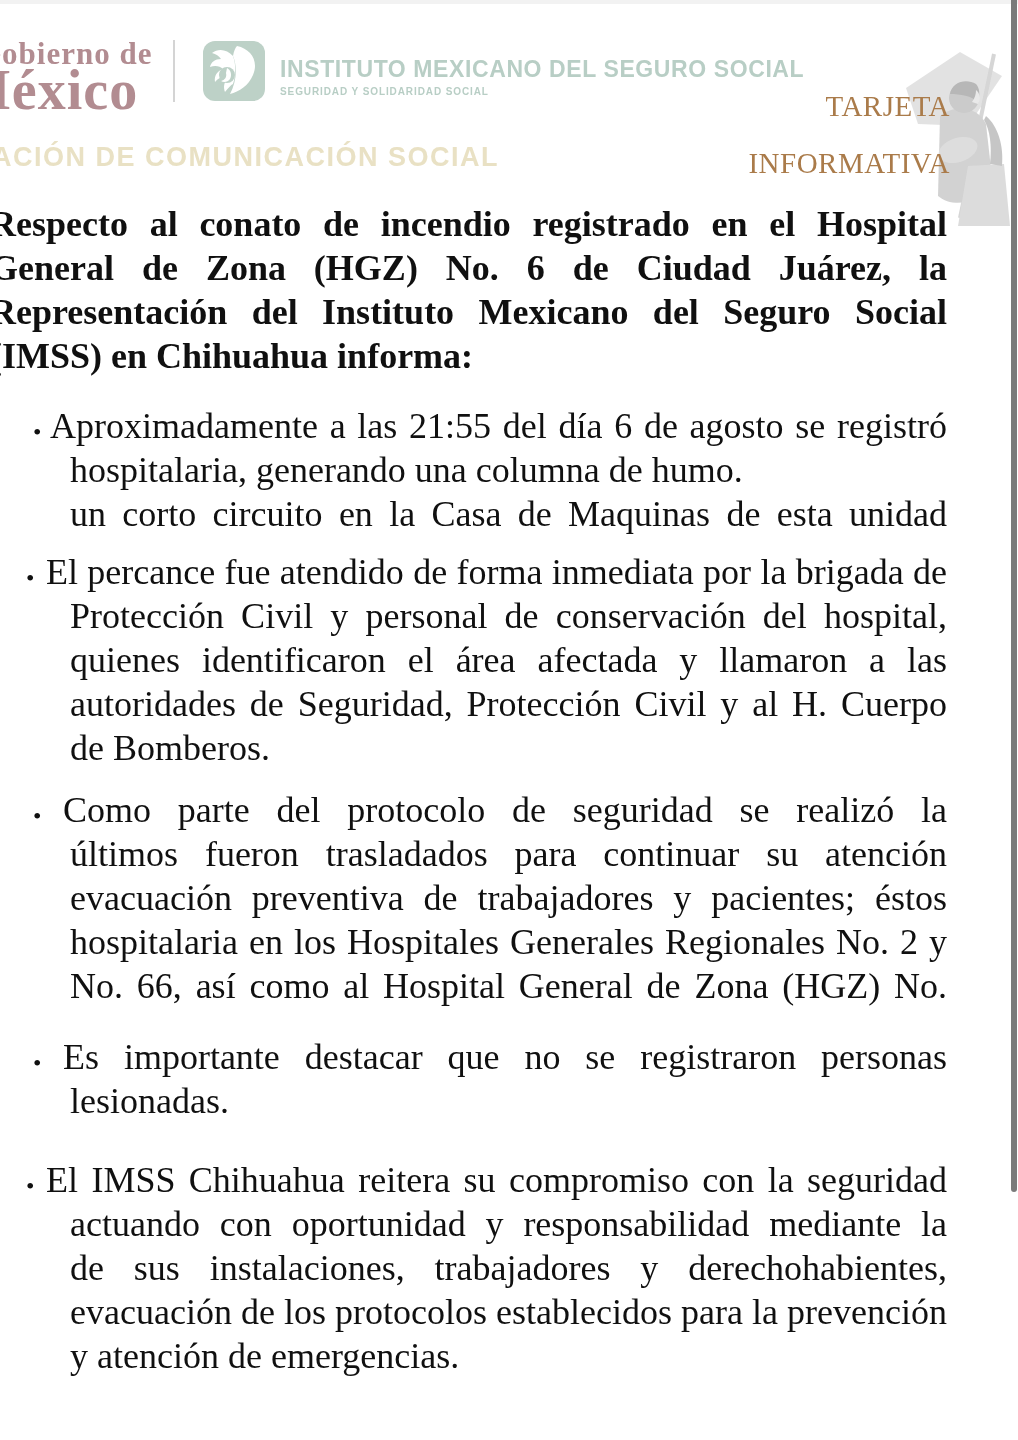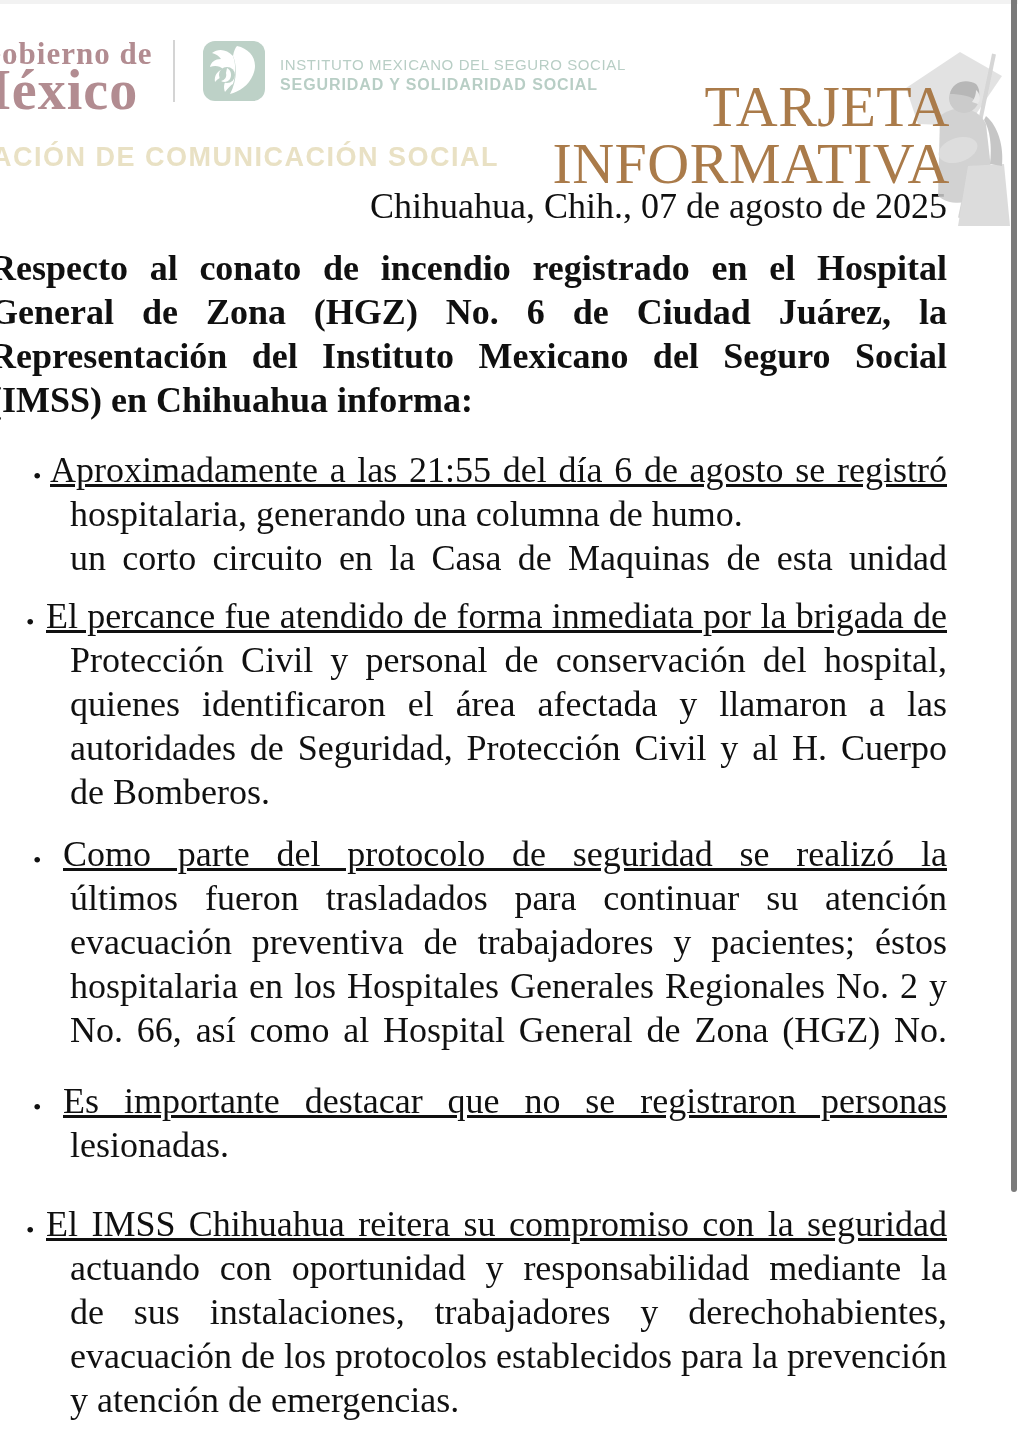--- a/index.html
+++ b/index.html
@@ -15,44 +15,44 @@
   
   .gob-line1 { position: absolute; left: -23px; top: 36px;
     font-size: 31px; font-weight: bold; letter-spacing: 1px; color: #b28c91; }
   .gob-line2 { position: absolute; left: -42px; top: 58px;
     font-size: 56px; font-weight: bold; letter-spacing: 1px; color: #b28c91; }
   .header-divider { position: absolute; left: 173px; top: 40px; width: 2px;
     height: 62px; background: #d4d4d4; }
   .imss-logo { position: absolute; left: 203px; top: 41px; }
   .imss-text { position: absolute; left: 280px; top: 56px;
     font-family: "Liberation Sans", sans-serif; color: #b8cec5; }
-  .imss-name { font-size: 15px; font-weight: normal; letter-spacing: 0.6px; text-align: center; }
-  .imss-tagline { font-size: 16px; font-weight: bold; letter-spacing: 0.9px; margin-top: 3px; }
+  .imss-name { font-size: 23px; font-weight: bold; letter-spacing: 0.6px; text-align: center; }
+  .imss-tagline { font-size: 10px; font-weight: bold; letter-spacing: 0.9px; margin-top: 3px; }
   .dept-line { position: absolute; left: -8px; top: 142px;
     font-family: "Liberation Sans", sans-serif; font-size: 27px; font-weight: bold;
     letter-spacing: 1.5px; color: #e9e1c4; white-space: nowrap; }
 
   .angel-watermark { position: absolute; left: 898px; top: 46px; z-index: 1; }
   .doc-type { position: absolute; right: 68px; top: 78px; z-index: 2;
-    text-align: right; font-size: 58px; line-height: 57px;
+    text-align: right; font-size: 29px; line-height: 57px;
     color: #aa7b4a; letter-spacing: 0.5px; }
 
   
   .scrollbar-thumb { position: absolute; right: 1px; top: 0; width: 6px;
     height: 1192px; background: #7a7a7a; border-radius: 0 0 3px 3px; z-index: 3; }
 
   
   .content { margin-right: 71px; padding-top: 184px; font-size: 36px; line-height: 44px; }
   .dateline { text-align: right; white-space: nowrap; }
   .intro { margin: 18px 0 0 -10px; font-weight: bold; }
   .jline { text-align: justify; text-align-last: justify; text-justify: inter-word; }
   .jline.last { text-align-last: left; }
   .bullet { position: relative; padding-left: 70px; }
   .bullet .marker { position: absolute; left: 33px; top: 6px; font-size: 24px; }
-  .bullet .first { margin-left: -20px; text-decoration: underline; }
+  .bullet .first { margin-left: -20px; }
   .bullet.tight .marker { left: 26px; }
   .bullet.tight .first { margin-left: -24px; }
   .bullet.wide .first { margin-left: -7px; }
   .b1 { margin-top: 26px; }
   .b2 { margin-top: 14px; }
   .b3 { margin-top: 18px; }
   .b4 { margin-top: 27px; }
   .b5 { margin-top: 35px; }
 </style>
 </head>
@@ -101,21 +101,20 @@
     <div>TARJETA</div>
     <div>INFORMATIVA</div>
   </div>
 
   <div class="dept-line">ACIÓN DE COMUNICACIÓN SOCIAL</div>
 
   <div class="scrollbar-thumb"></div>
 
   <div class="content">
 
-    <div class="dateline">Chihuahua, Chih., 07 de agosto de 2025</div>
 
     <div class="intro">
       <div class="jline">Respecto al conato de incendio registrado en el Hospital</div>
       <div class="jline">General de Zona (HGZ) No. 6 de Ciudad Juárez, la</div>
       <div class="jline">Representación del Instituto Mexicano del Seguro Social</div>
       <div class="jline last">(IMSS) en Chihuahua informa:</div>
     </div>
 
     <div class="bullet b1">
       <span class="marker">•</span>

